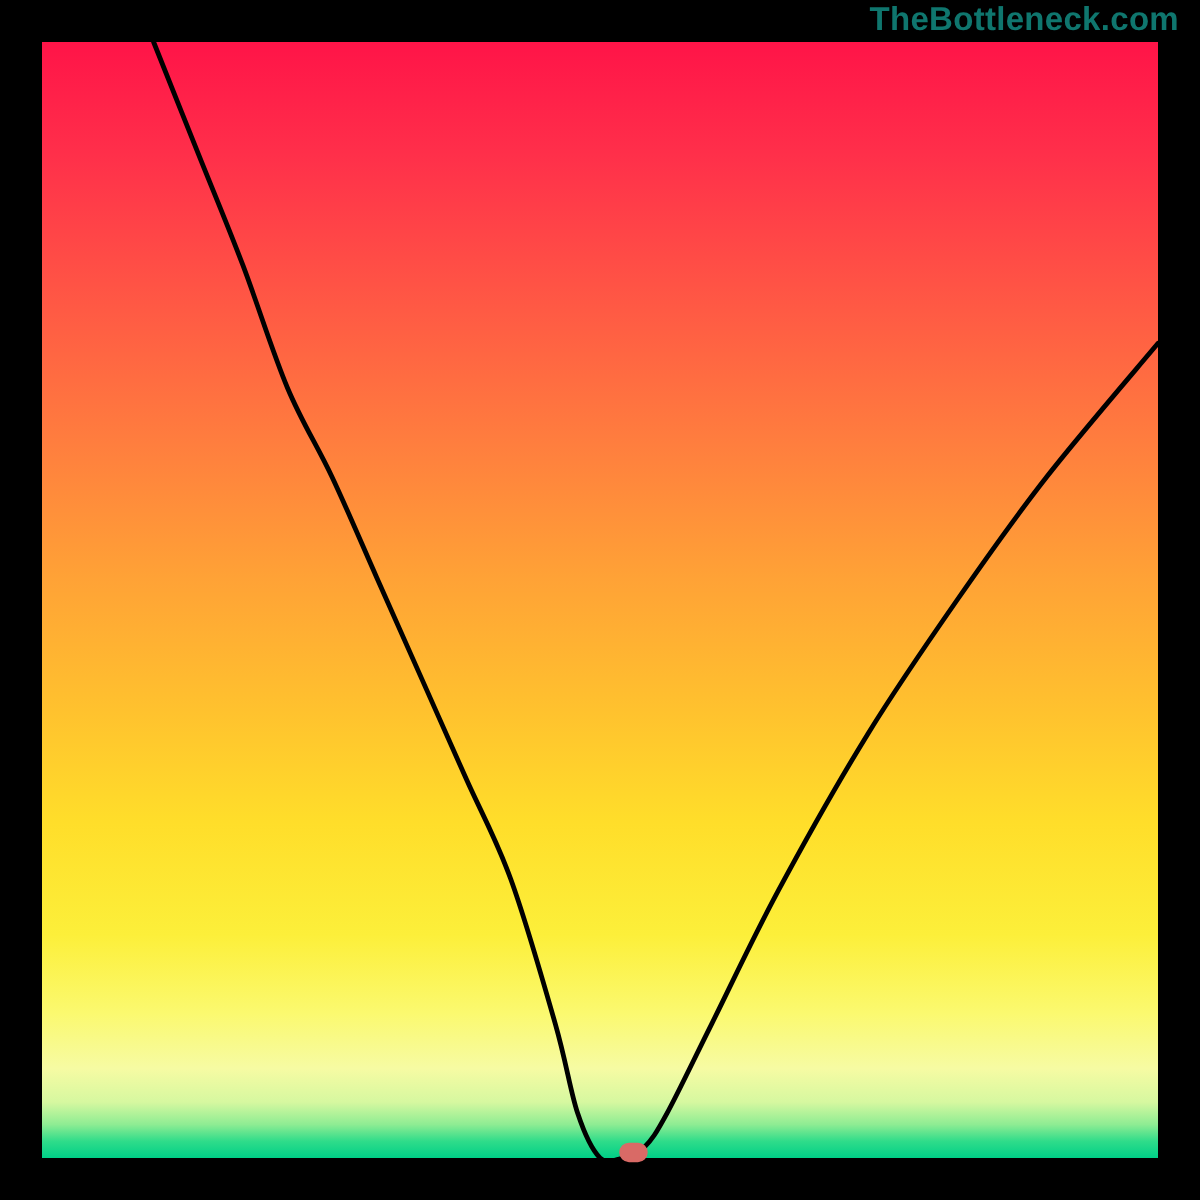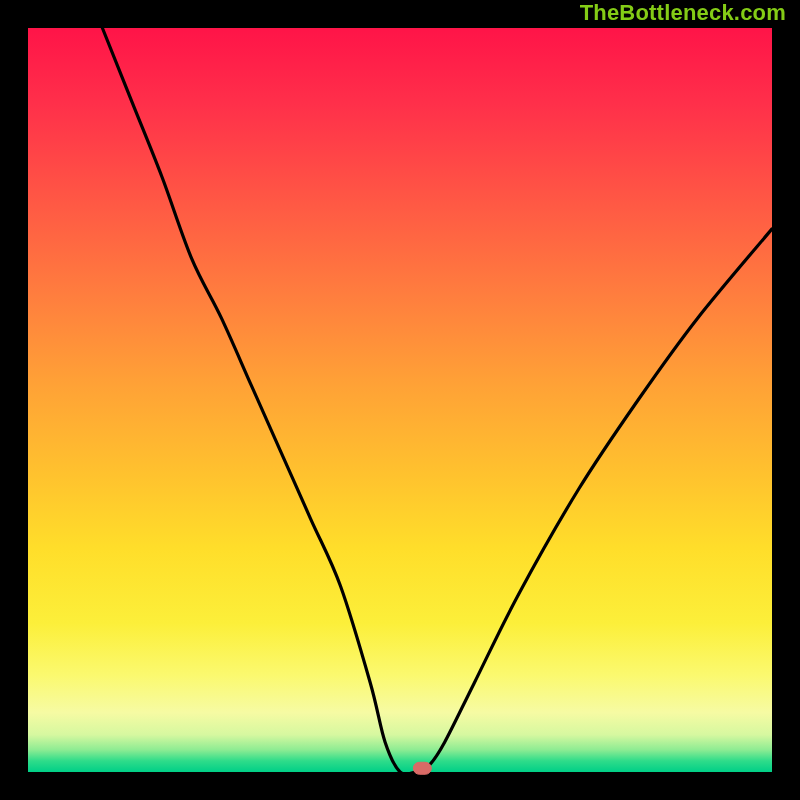--- a/index.html
+++ b/index.html
@@ -16,21 +16,21 @@
     left: 0;
     top: 0;
     width: 800px;
     height: 800px;
     background: #000;
   }
   .watermark {
     position: absolute;
     top: 0;
     right: 14px;
-    color: #84cc16;
+    color: #0f766e;
     font-size: 22px;
     font-weight: 600;
     letter-spacing: 0.2px;
     user-select: none;
   }
   .plot {
     position: absolute;
     left: 28px;
     top: 28px;
     width: 744px;

